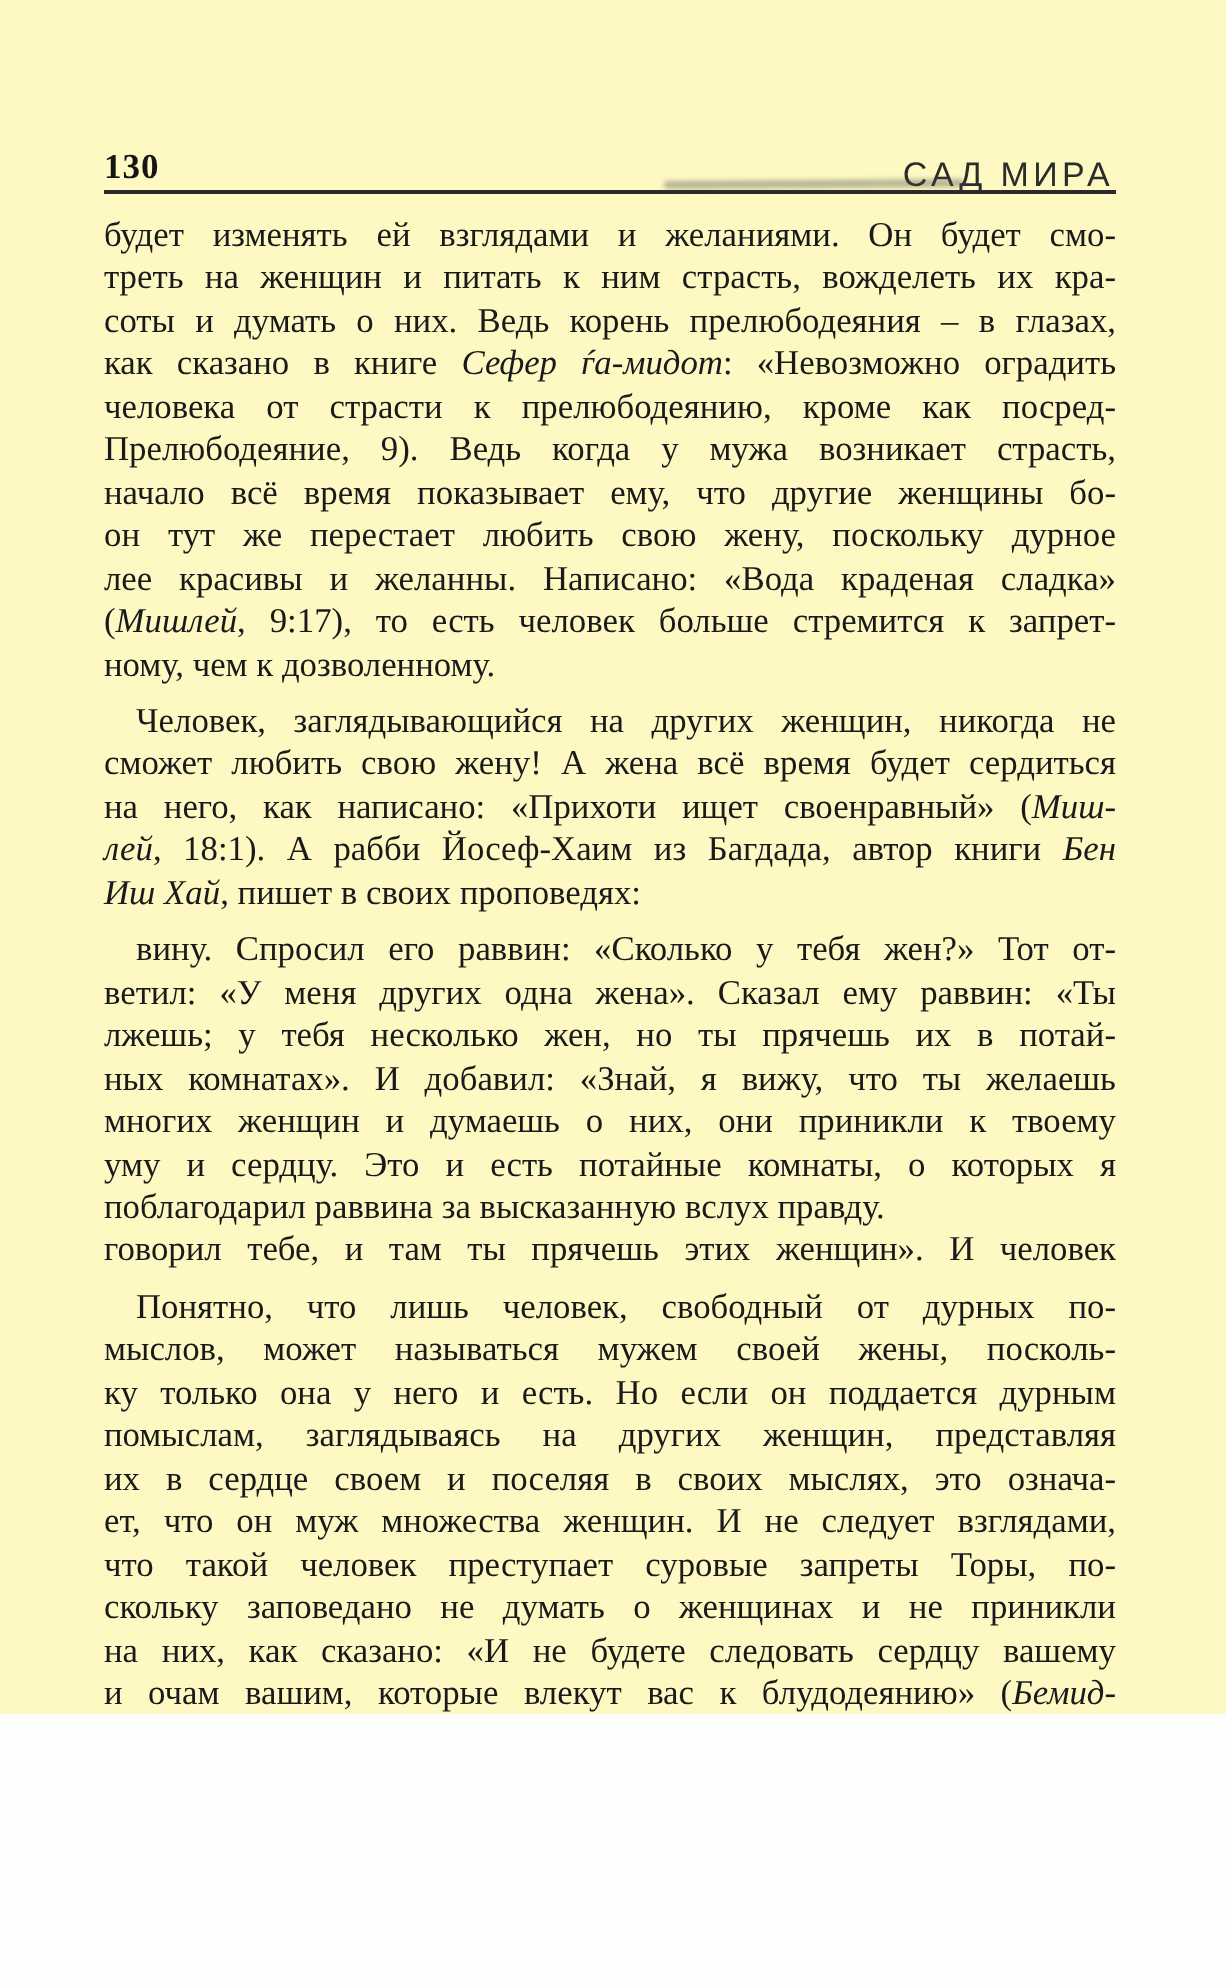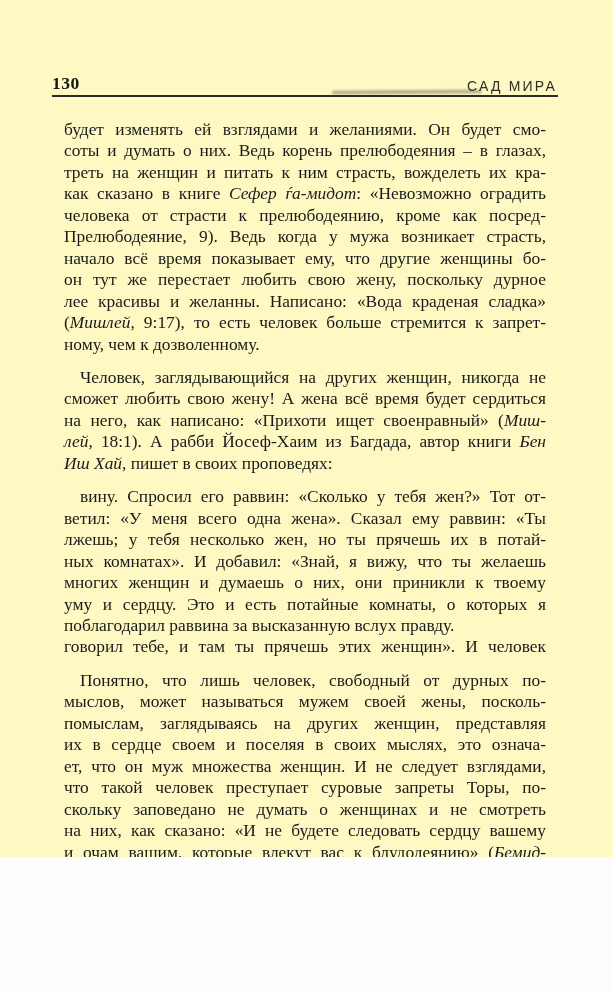--- a/index.html
+++ b/index.html
@@ -23,21 +23,21 @@
     font-size: 17.5px;
     font-weight: bold;
     letter-spacing: 0.5px;
     color: #151515;
   }
   .running-head {
     position: absolute;
     right: 56px;
     top: 78px;
     font-family: "Liberation Sans", sans-serif;
-    font-size: 14px;
+    font-size: 17px;
     letter-spacing: 2.2px;
     color: #2c2c2c;
   }
   .header-rule {
     position: absolute;
     left: 52px;
     right: 55px;
     top: 95px;
     height: 2px;
     background: #2b2b2b;
@@ -56,21 +56,21 @@
   }
   .text-block {
     position: absolute;
     left: 52px;
     top: 107px;
     width: 506px;
     font-size: 17.4px;
     line-height: 21.45px;
   }
   .para {
-    margin: 12px;
+    margin: 0;
     padding: 0;
   }
   .para + .para {
     margin-top: 7px;
   }
   .line {
     text-align: justify;
     text-align-last: justify;
   }
   .line.last {
@@ -87,54 +87,55 @@
 <body>
 
 <div class="page">
   <div class="page-number">130</div>
   <div class="running-head">САД МИРА</div>
   <div class="header-rule"></div>
   <div class="scan-artifact"></div>
   <main class="text-block">
       <div class="para">
         <div class="line">будет изменять ей взглядами и желаниями. Он будет смо-</div>
+        <div class="line">треть на женщин и питать к ним страсть, вожделеть их кра-</div>
         <div class="line">соты и думать о них. Ведь корень прелюбодеяния – в глазах,</div>
-        <div class="line">треть на женщин и питать к ним страсть, вожделеть их кра-</div>
         <div class="line">как сказано в книге <i>Сефер ѓа-мидот</i>: «Невозможно оградить</div>
         <div class="line">человека от страсти к прелюбодеянию, кроме как посред-</div>
         <div class="line">Прелюбодеяние, 9). Ведь когда у мужа возникает страсть,</div>
         <div class="line">начало всё время показывает ему, что другие женщины бо-</div>
         <div class="line">он тут же перестает любить свою жену, поскольку дурное</div>
         <div class="line">лее красивы и желанны. Написано: «Вода краденая сладка»</div>
         <div class="line">(<i>Мишлей</i>, 9:17), то есть человек больше стремится к запрет-</div>
         <div class="line last">ному, чем к дозволенному.</div>
       </div>
       <div class="para indent">
         <div class="line">Человек, заглядывающийся на других женщин, никогда не</div>
         <div class="line">сможет любить свою жену! А жена всё время будет сердиться</div>
         <div class="line">на него, как написано: «Прихоти ищет своенравный» (<i>Миш-</i></div>
         <div class="line"><i>лей</i>, 18:1). А рабби Йосеф-Хаим из Багдада, автор книги <i>Бен</i></div>
         <div class="line last"><i>Иш Хай</i>, пишет в своих проповедях:</div>
       </div>
       <div class="para indent">
         <div class="line">вину. Спросил его раввин: «Сколько у тебя жен?» Тот от-</div>
-        <div class="line">ветил: «У меня всего одна жена». Сказал ему раввин: «Ты</div>
+        <div class="line">ветил: «У меня других одна жена». Сказал ему раввин: «Ты</div>
         <div class="line">лжешь; у тебя несколько жен, но ты прячешь их в потай-</div>
         <div class="line">ных комнатах». И добавил: «Знай, я вижу, что ты желаешь</div>
         <div class="line">многих женщин и думаешь о них, они приникли к твоему</div>
         <div class="line">уму и сердцу. Это и есть потайные комнаты, о которых я</div>
         <div class="line last">поблагодарил раввина за высказанную вслух правду.</div>
         <div class="line">говорил тебе, и там ты прячешь этих женщин». И человек</div>
       </div>
       <div class="para indent">
         <div class="line">Понятно, что лишь человек, свободный от дурных по-</div>
         <div class="line">мыслов, может называться мужем своей жены, посколь-</div>
+        <div class="line">ку только она у него и есть. Но если он поддается дурным</div>
         <div class="line">помыслам, заглядываясь на других женщин, представляя</div>
         <div class="line">их в сердце своем и поселяя в своих мыслях, это означа-</div>
         <div class="line">ет, что он муж множества женщин. И не следует взглядами,</div>
         <div class="line">что такой человек преступает суровые запреты Торы, по-</div>
-        <div class="line">скольку заповедано не думать о женщинах и не смотреть</div>
+        <div class="line">скольку заповедано не думать о женщинах и не приникли</div>
         <div class="line">на них, как сказано: «И не будете следовать сердцу вашему</div>
         <div class="line">и очам вашим, которые влекут вас к блудодеянию» (<i>Бемид-</i></div>
         <div class="line last"><i>бар</i>, 15:39). Он преступает и Десять заповедей, где написа-</div>
       </div>
     </main>
 </div>
 
 </body></html>

